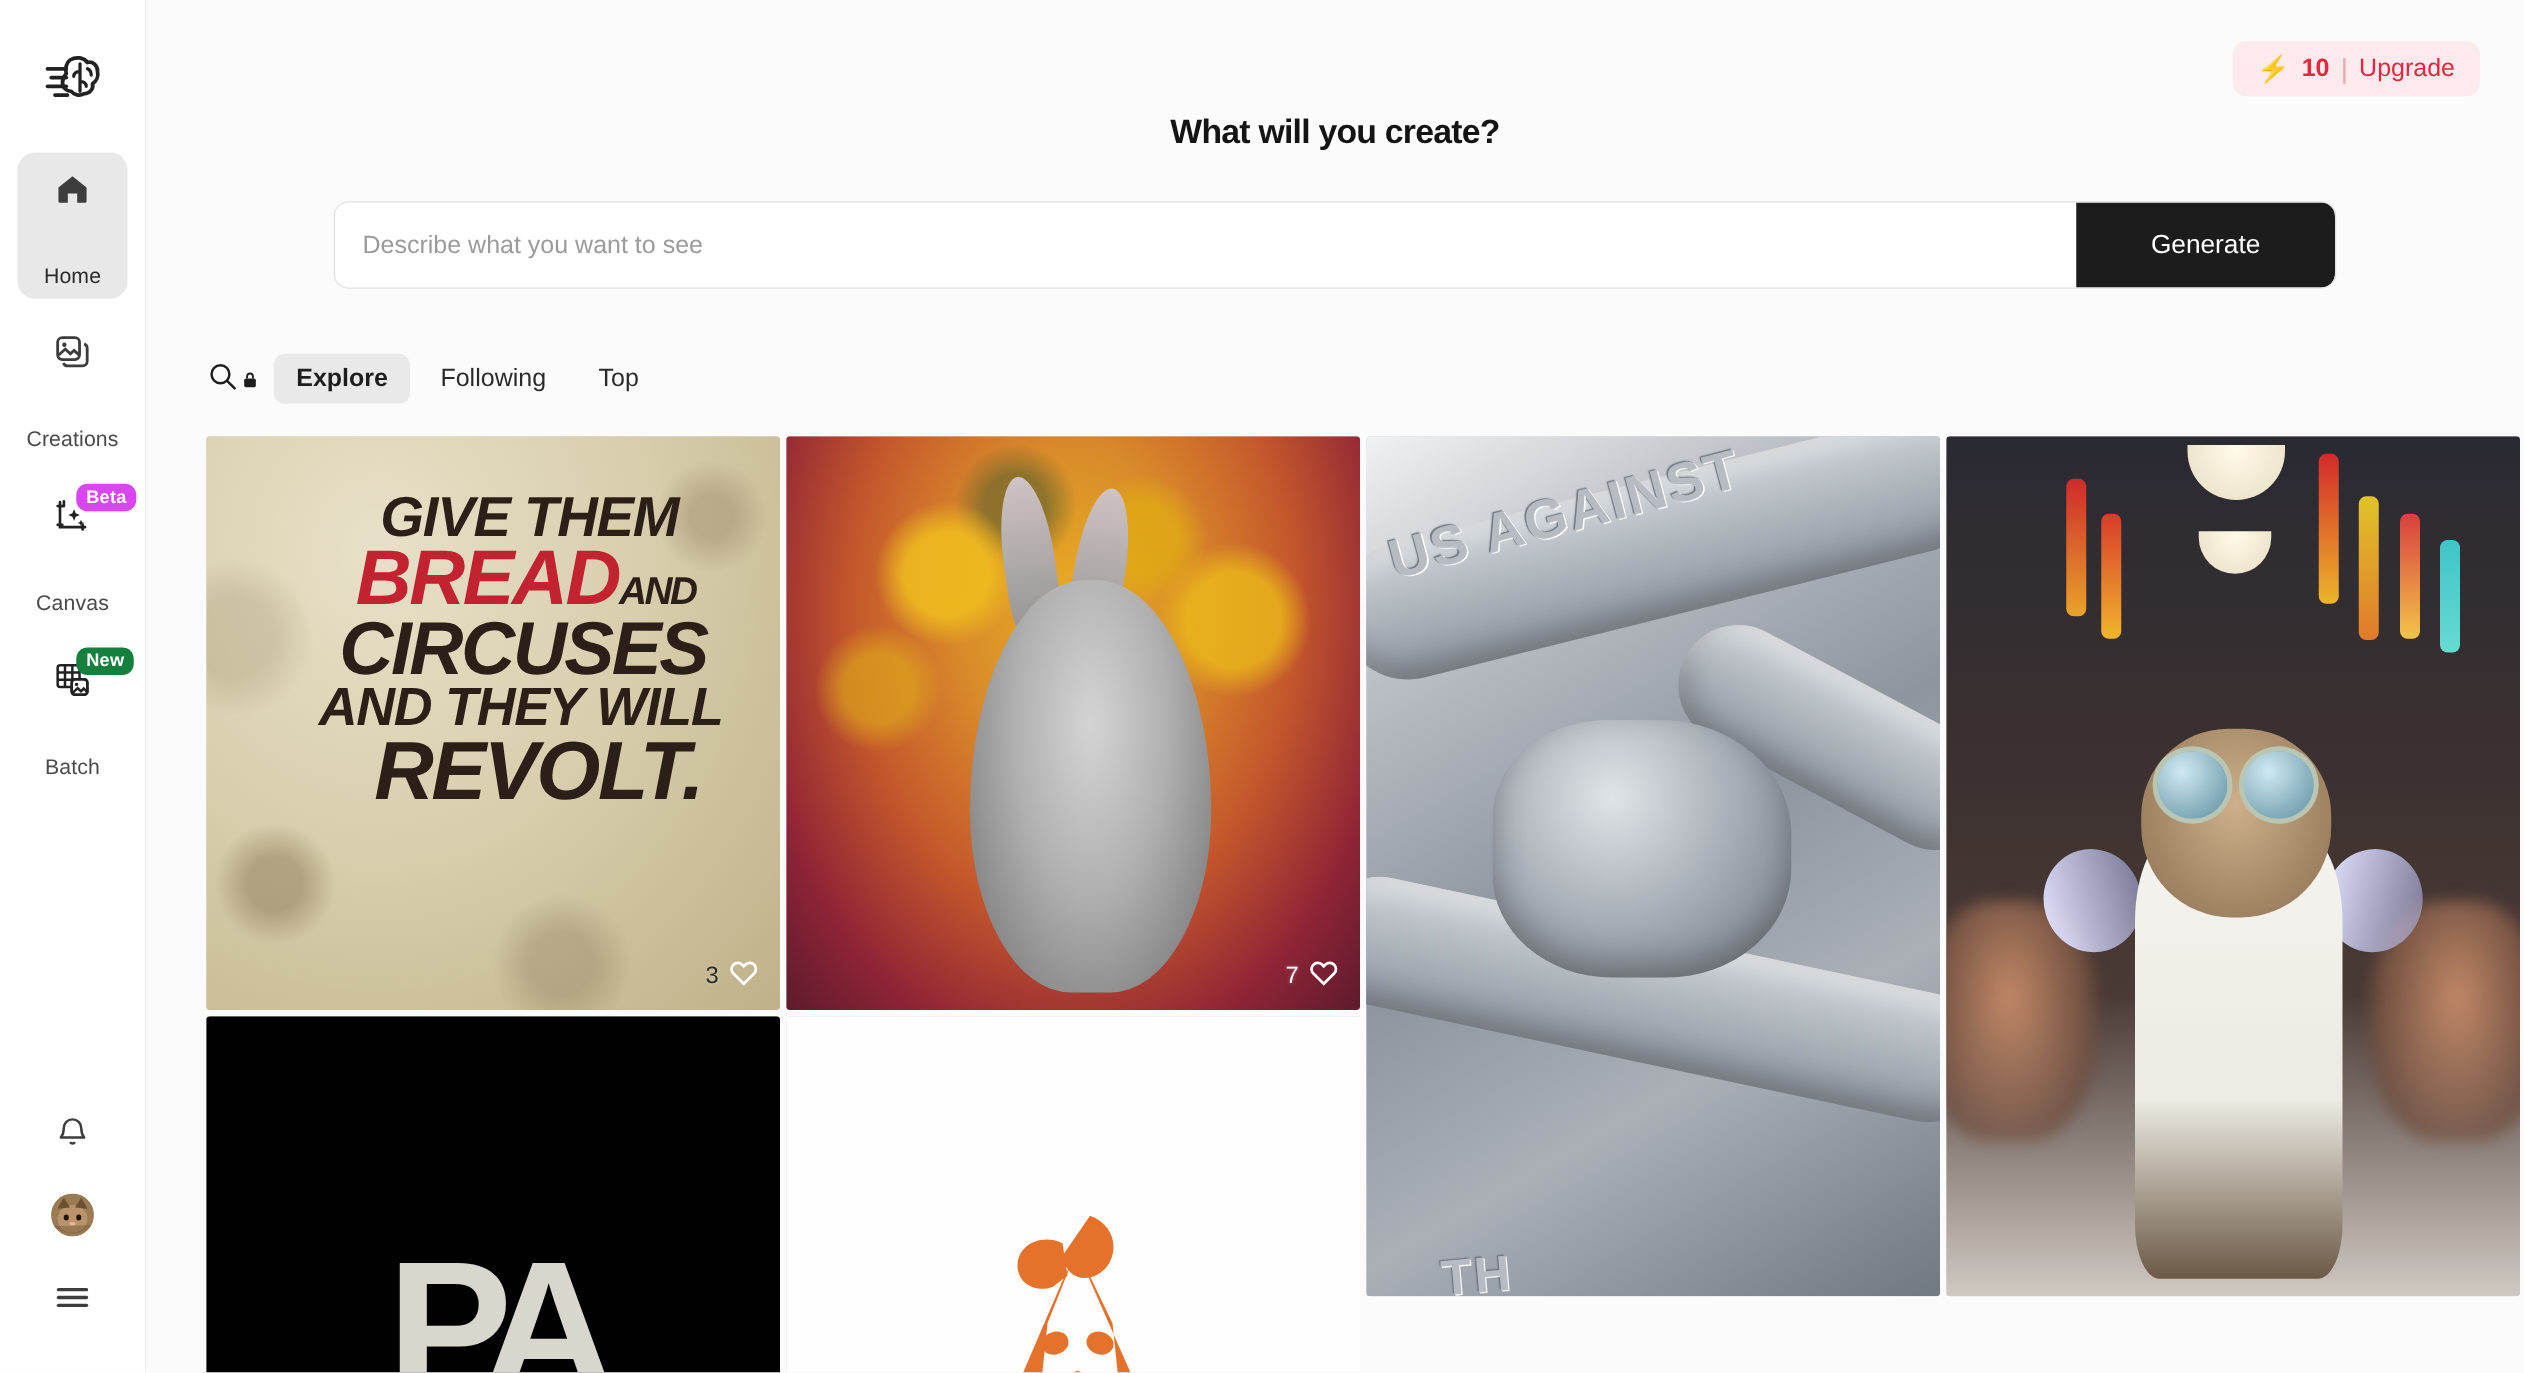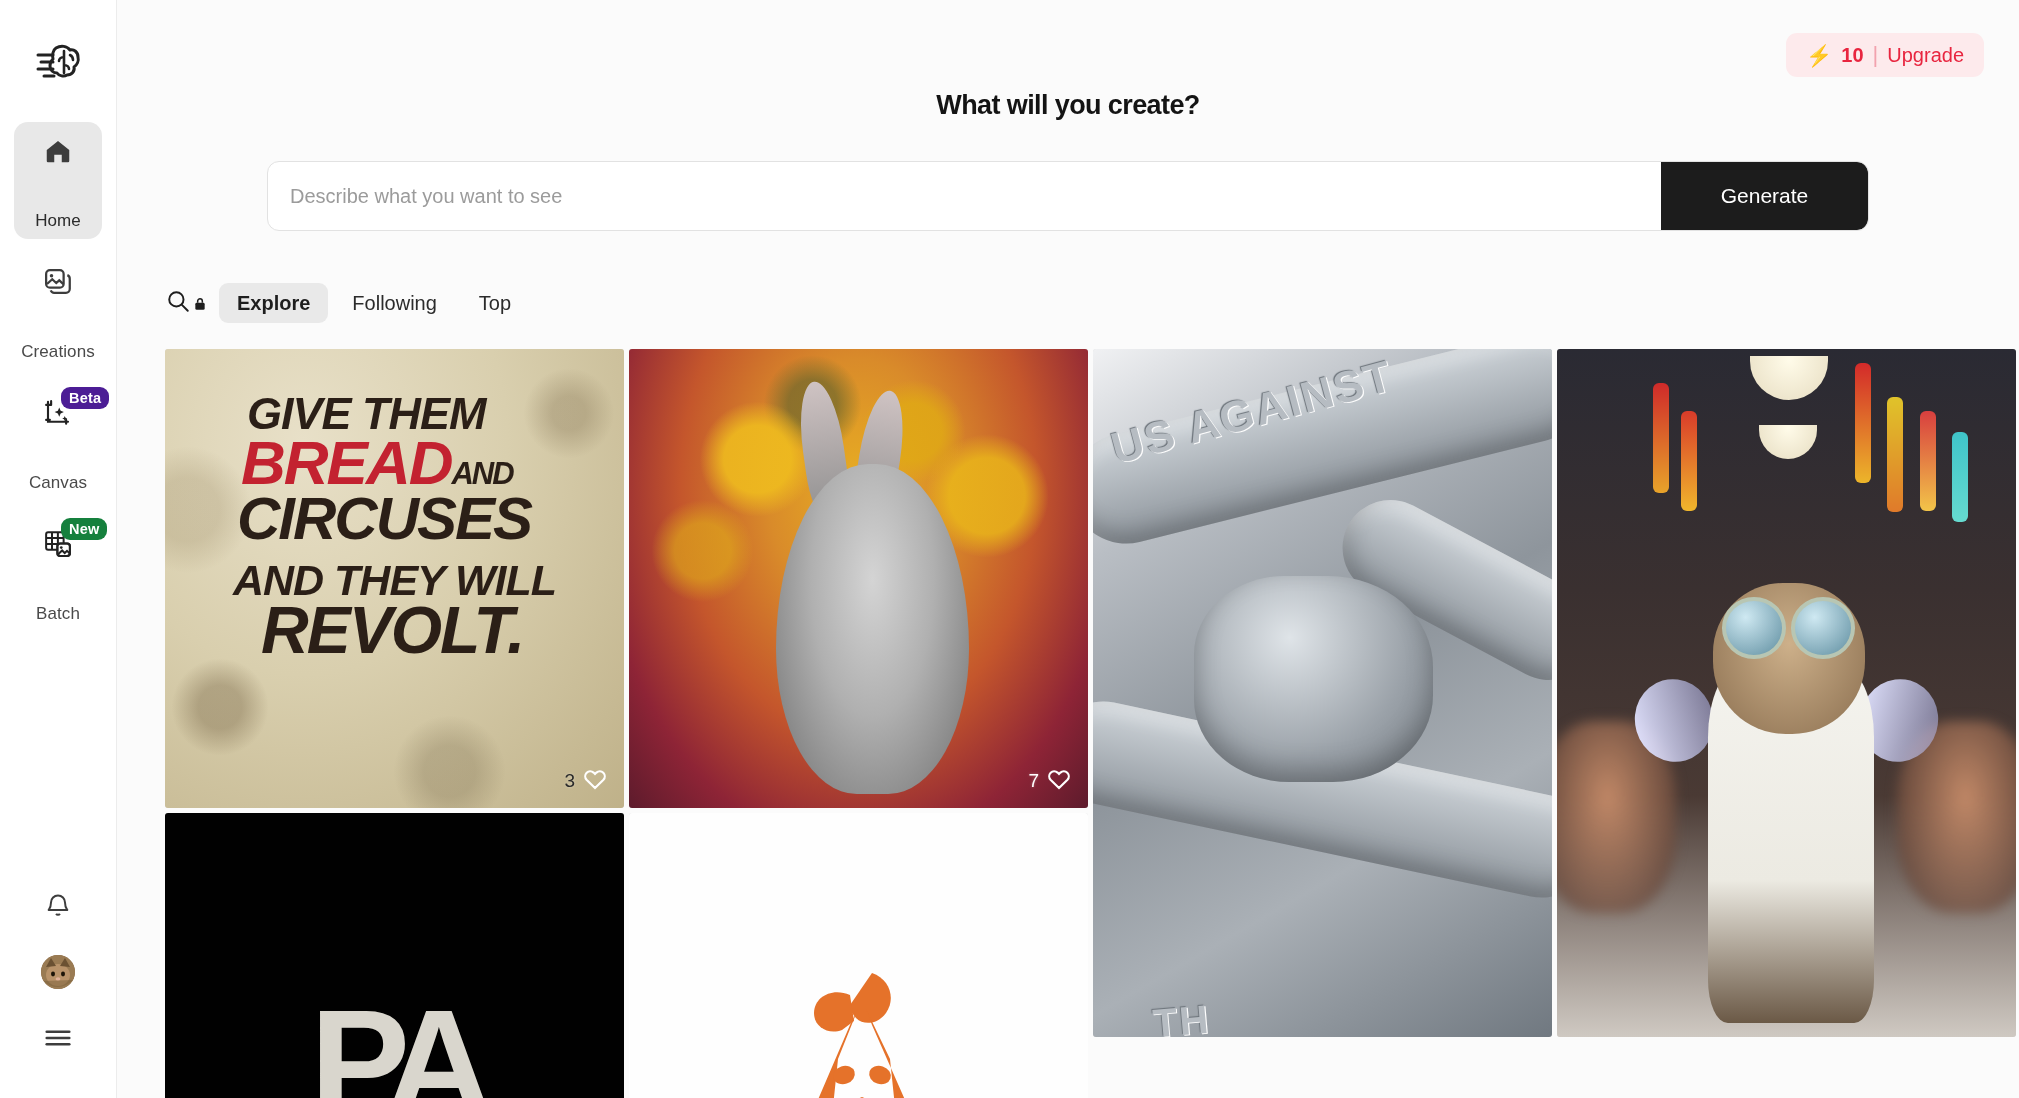--- a/index.html
+++ b/index.html
@@ -34,21 +34,21 @@
   .nav-item.active { background: #e8e8e8; }
   .nav-icon { width: 34px; height: 34px; display: flex; align-items: center; justify-content: center; position: relative; }
   .nav-label { margin-top: 8px; font-size: 17px; color: #4a4a4a; letter-spacing: .1px; line-height: 1; }
   .nav-item.active .nav-label { color: #2b2b2b; }
   .badge {
     position: absolute; top: -9px; left: 20px;
     font-size: 14.5px; font-weight: bold; color: #fff;
     padding: 2.5px 8px; border-radius: 9px; line-height: 1.15;
     white-space: nowrap; letter-spacing: .2px;
   }
-  .badge.beta { background: #4c1d95; }
+  .badge.beta { background: #d946ef; }
   .badge.new  { background: #15803d; }
 
   .sidebar-bottom {
     position: absolute; left: 0; bottom: 20px;
     width: 100%;
     display: flex; flex-direction: column; align-items: center;
   }
   .sb-btn { width: 52px; height: 52px; display:flex; align-items:center; justify-content:center; cursor:pointer; border-radius: 12px; margin-bottom: 14px;}
   .avatar {
     width: 34px; height: 34px; border-radius: 50%;
@@ -158,27 +158,27 @@
   .art-poster .grain {
     position:absolute; inset:0;
     background:
       radial-gradient(circle at 12% 78%, rgba(90,70,40,.30) 0 4%, transparent 9%),
       radial-gradient(circle at 88% 14%, rgba(90,70,40,.22) 0 3%, transparent 8%),
       radial-gradient(circle at 62% 92%, rgba(70,55,30,.18) 0 5%, transparent 11%),
       radial-gradient(circle at 5% 35%, rgba(120,100,60,.18) 0 6%, transparent 12%);
   }
   .poster-text { position:absolute; inset:0; padding: 26px 24px; color:#2b1f17;
     font-family: "Liberation Sans", sans-serif; font-weight:bold; font-style: italic;
-    text-align: left; line-height: .92; }
+    text-align: center; line-height: .92; }
   .pl { display:block; white-space: nowrap; transform-origin: left center; }
   .pl1 { font-size: 45px; margin-left: 58px; margin-top: 18px; letter-spacing:-1px; }
   .pl2 { font-size: 62px; color:#c32230; margin-left: 52px; letter-spacing:-2px; }
   .pl2 small { font-size: 31px; color:#2b1f17; }
   .pl3 { font-size: 60px; margin-left: 48px; letter-spacing:-2px; }
-  .pl4 { font-size: 43px; margin-left: 44px; letter-spacing:-1px;margin-top:14px; }
+  .pl4 { font-size: 43px; margin-left: 44px; letter-spacing:-1px; }
   .pl5 { font-size: 66px; margin-left: 72px; letter-spacing:-2px; }
 
   
   .art-rabbit { height: 459px; position: relative;
     background:
       radial-gradient(ellipse at 50% 30%, #e8ae22 0%, #d98b2a 28%, #c4562c 55%, #8e2436 80%, #5d1b2c 100%);
   }
   .art-rabbit .foliage { position:absolute; inset:0;
     background:
       radial-gradient(circle at 28% 24%, rgba(240,190,30,.85) 0 7%, transparent 12%),

